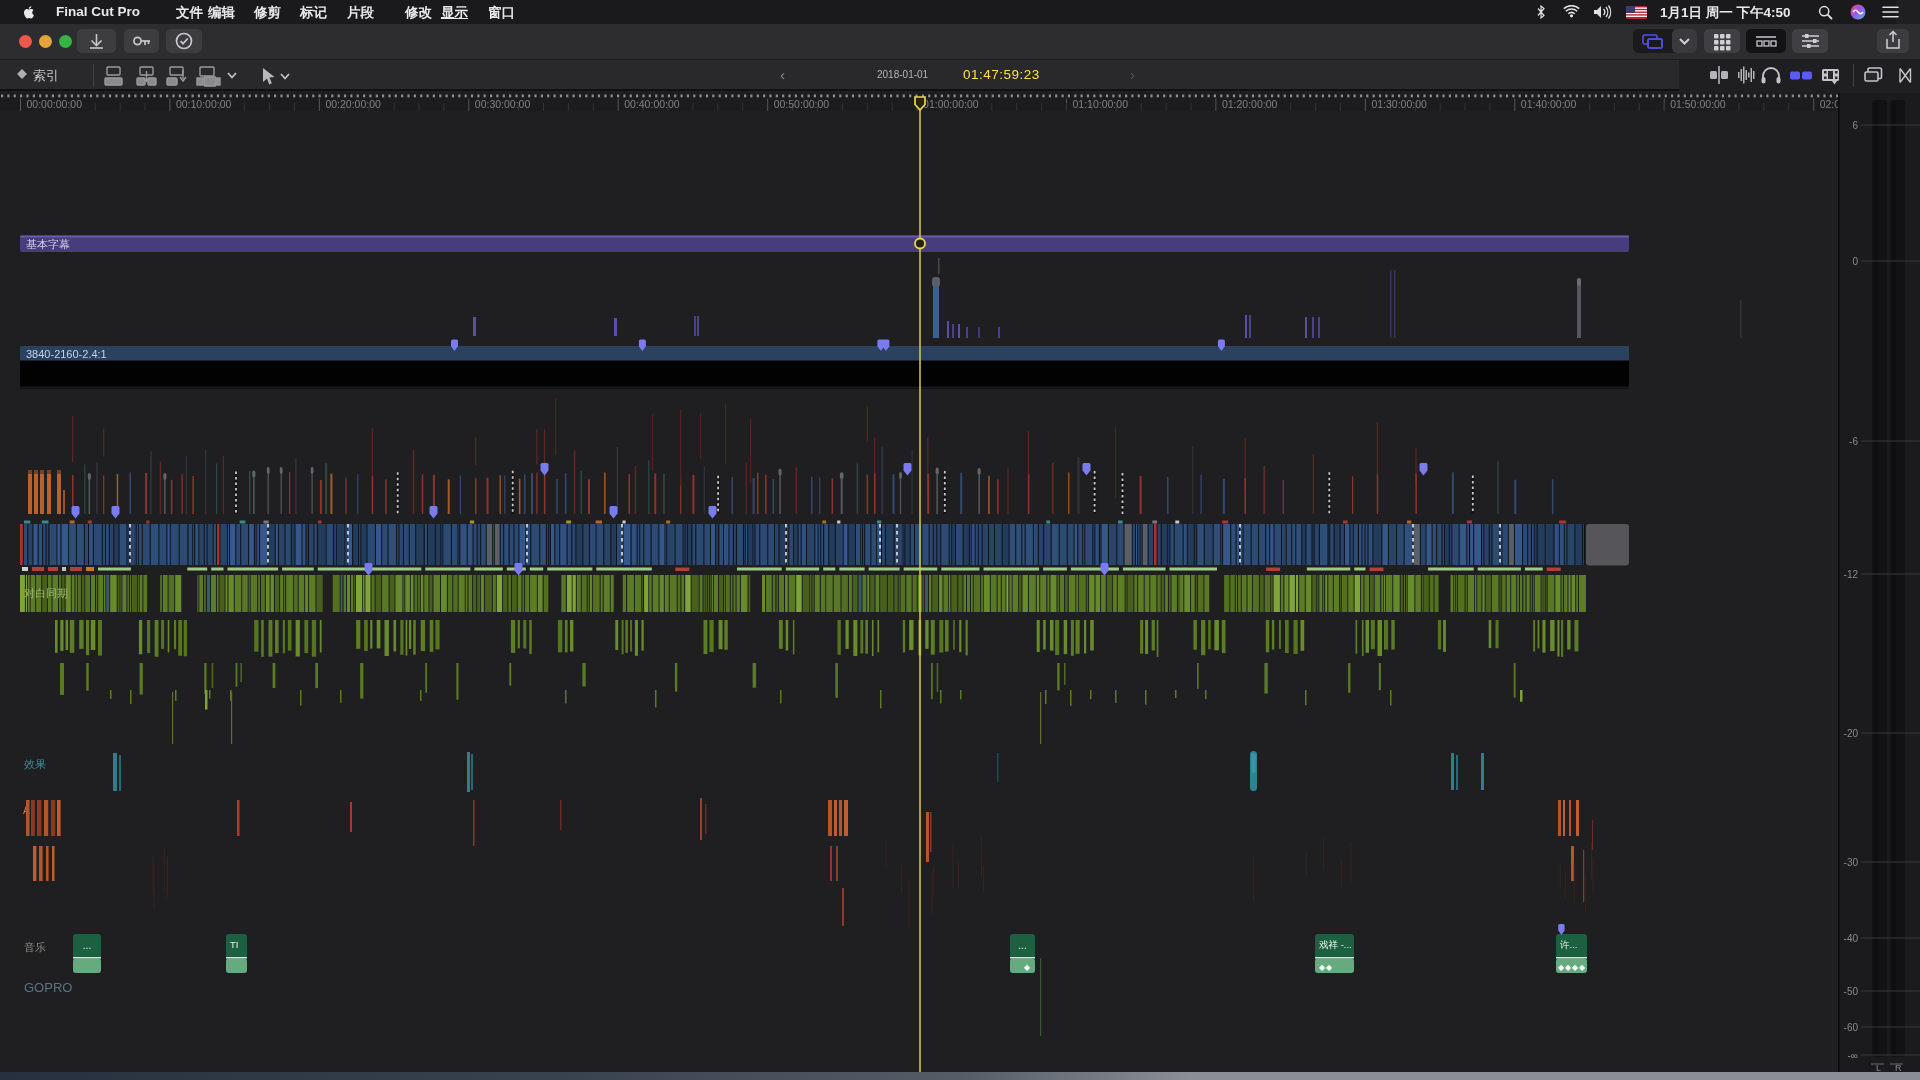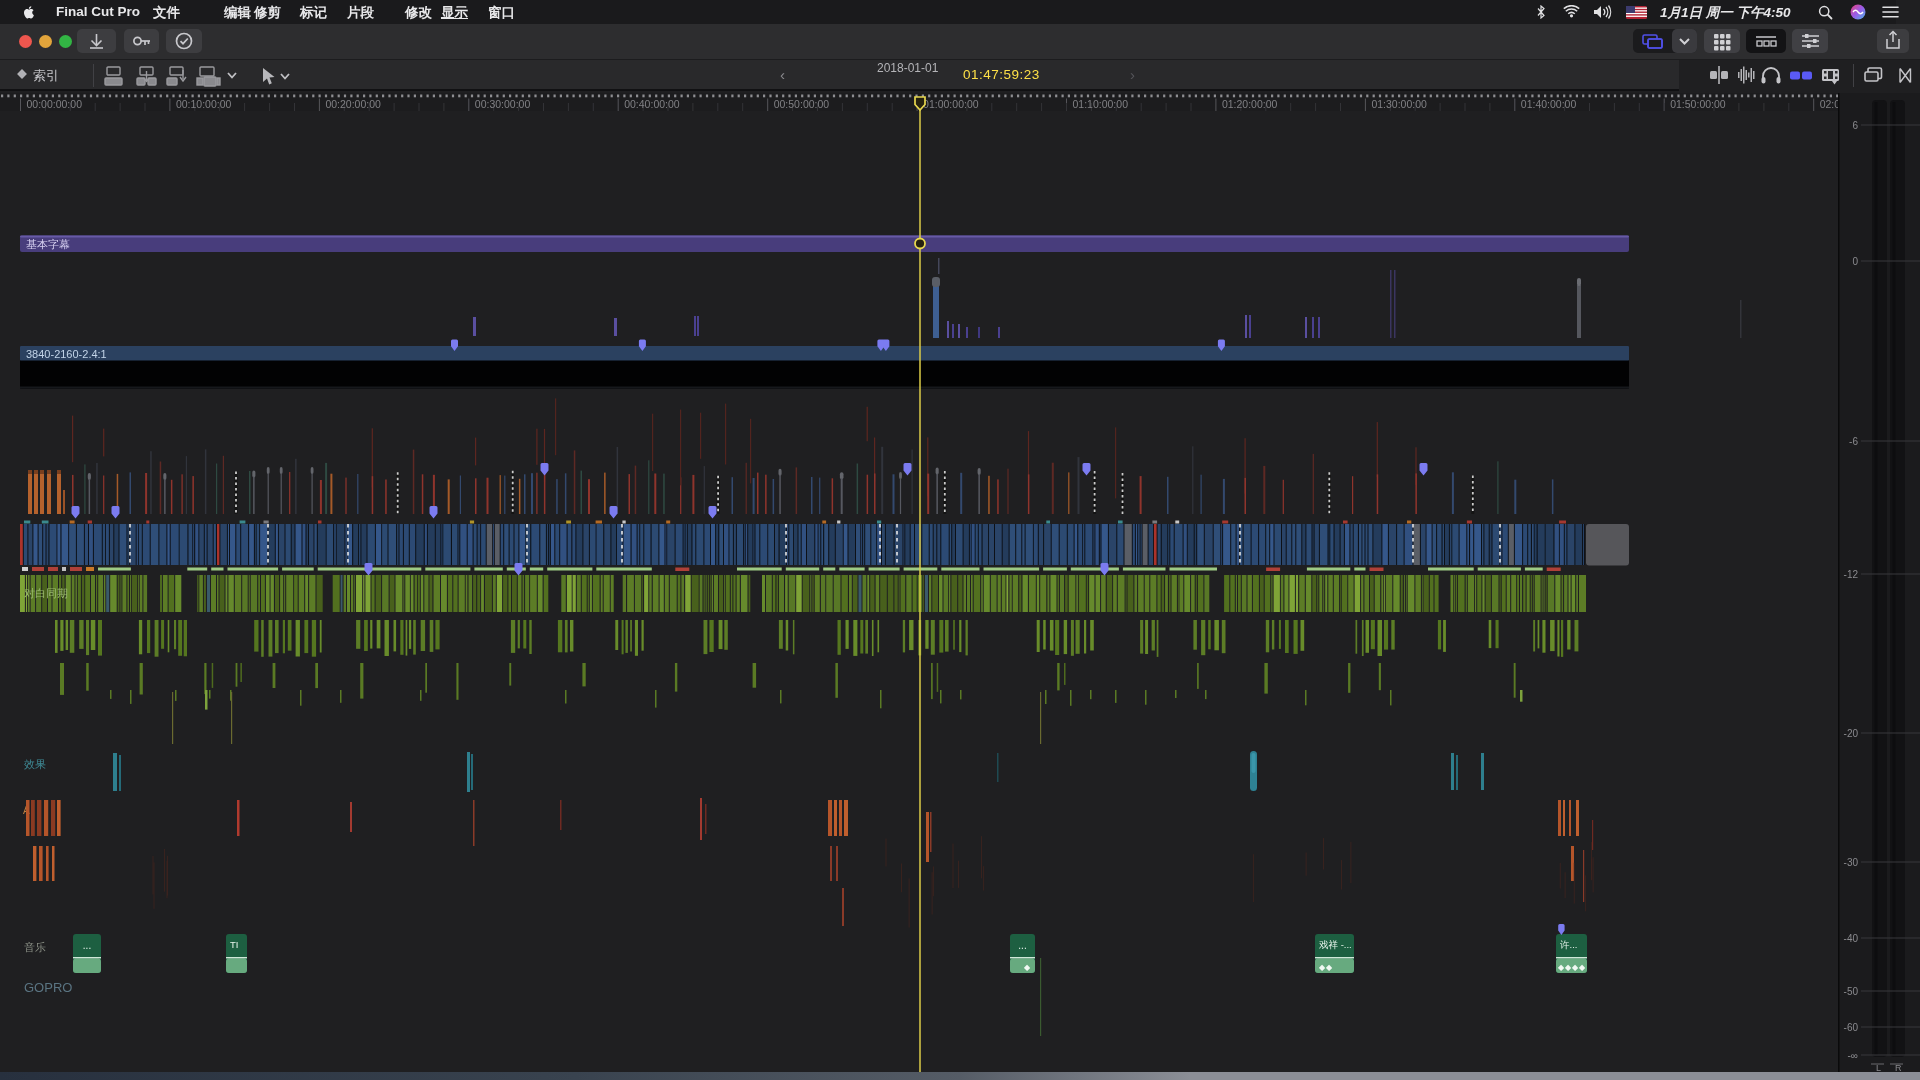--- a/index.html
+++ b/index.html
@@ -1625,22 +1625,22 @@
 <line x1="920" y1="108" x2="920" y2="1072" stroke="#ddcc48" stroke-width="1.5"></line>
 <path d="M 915 97 h 10 v 7.5 l -5 5.5 l -5 -5.5 Z" fill="#26220f" stroke="#e8d84f" stroke-width="1.7"></path>
 <circle cx="920" cy="243.5" r="5" fill="#26220f" stroke="#e8d84f" stroke-width="1.8"></circle>
 </svg>
 
 <div id="menubar">
   <svg class="abs" style="left:21px;top:4px" width="16" height="16" viewBox="0 0 16 16">
       <path fill="#e8e8ea" d="M11.2 8.6c0-1.5 1.2-2.2 1.3-2.3-.7-1-1.8-1.2-2.2-1.2-.9-.1-1.8.6-2.3.6-.5 0-1.2-.6-2-.6-1 0-2 .6-2.5 1.5-1.1 1.9-.3 4.7.8 6.2.5.8 1.1 1.6 1.9 1.6.8 0 1.1-.5 2-.5s1.2.5 2 .5 1.4-.8 1.9-1.5c.6-.9.8-1.7.8-1.8 0 0-1.6-.6-1.7-2.5zM9.7 4.1c.4-.5.7-1.2.6-1.9-.6 0-1.4.4-1.8.9-.4.4-.7 1.2-.6 1.8.7.1 1.4-.3 1.8-.8z"></path>
     </svg>
   <span class="it" style="left:56px;">Final Cut Pro</span>
-  <span class="it" style="left:153px;text-align:center;">文件</span>
-  <span class="it" style="left:224px;font-family:Liberation Mono, monospace;">编辑</span>
+  <span class="it" style="left:176px;text-align:center;">文件</span>
+  <span class="it" style="left:208px;font-family:Liberation Mono, monospace;">编辑</span>
   <span class="it" style="left:254px;">修剪</span>
   <span class="it" style="left:300px;">标记</span>
   <span class="it" style="left:347px;">片段</span>
   <span class="it" style="left:405px;">修改</span>
   <span class="it" style="left:441px;text-decoration:underline;">显示</span>
   <span class="it" style="left:488px;">窗口</span>
   <span class="it" style="left:535px;margin-top:45px;">帮助</span>
   <svg class="abs" style="left:1534px;top:5px" width="14" height="14" viewBox="0 0 14 14">
       <path stroke="#e0e0e2" stroke-width="1.2" fill="none" d="M4 3.5 L10 10.5 L7 13 L7 1 L10 3.5 L4 10.5"></path>
     </svg>
@@ -1657,21 +1657,21 @@
       </g>
     </svg>
   <svg class="abs" style="left:1626px;top:6px" width="21" height="13" viewBox="0 0 21 13">
       <rect width="21" height="13" rx="1.5" fill="#b22234"></rect>
       <rect y="1.5" width="21" height="1.3" fill="#fff"></rect>
       <rect y="4.2" width="21" height="1.3" fill="#fff"></rect>
       <rect y="6.9" width="21" height="1.3" fill="#fff"></rect>
       <rect y="9.6" width="21" height="1.3" fill="#fff"></rect>
       <rect width="9" height="7" fill="#3c3b6e"></rect>
     </svg>
-  <span class="it" style="left:1660px; font-size:13.5px;font-style:italic;">1月1日 周一 下午4:50</span>
+  <span class="it" style="left:1660px; font-size:13.5px;">1月1日 周一 下午4:50</span>
   <svg class="abs" style="left:1818px;top:5px" width="15" height="15" viewBox="0 0 15 15">
       <circle cx="6.2" cy="6.2" r="4.6" fill="none" stroke="#e0e0e2" stroke-width="1.5"></circle>
       <line x1="9.7" y1="9.7" x2="13.5" y2="13.5" stroke="#e0e0e2" stroke-width="1.8" stroke-linecap="round"></line>
     </svg>
   <svg class="abs" style="left:1850px;top:4px" width="16" height="16" viewBox="0 0 16 16">
       <defs>
         <linearGradient id="siri" x1="0" y1="0" x2="1" y2="1">
           <stop offset="0" stop-color="#e8447a"></stop>
           <stop offset="0.5" stop-color="#9a5ae8"></stop>
           <stop offset="1" stop-color="#4ab8e8"></stop>
@@ -1789,21 +1789,21 @@
         <rect x="100" y="12" width="12" height="9" rx="1" fill="#8a8a8e"></rect>
         <rect x="113" y="13" width="3" height="7" fill="#8a8a8e"></rect>
     </g>
     <path d="M 124 8 L 128 12.5 L 132 8" stroke="#c0c0c4" stroke-width="1.8" fill="none"></path>
   </svg>
   <svg class="abs" style="left:257px;top:5px" width="34" height="24" viewBox="0 0 34 24">
       <path d="M6 3 L6 17 L10 13.5 L12.2 19.5 L14.8 18.2 L12.5 12.5 L17.5 12 Z" fill="#b8b8bc"></path>
       <path d="M 24 9 L 28 13.5 L 32 9" stroke="#c0c0c4" stroke-width="1.8" fill="none"></path>
     </svg>
   <span class="abs" style="left:780px;top:6px;color:#8a8a8e;font-size:15px;">‹</span>
-  <span class="abs" style="left:877px;top:1px;color:#b4b4b8;font-size:12px;">2018-01-01</span>
+  <span class="abs" style="left:877px;top:9px;color:#b4b4b8;font-size:10px;">2018-01-01</span>
   <span class="abs" style="left:963px;top:7px;color:#fde047;font-size:13.5px;letter-spacing:0.5px;">01:47:59:23</span>
   <span class="abs" style="left:1130px;top:6px;color:#55555a;font-size:15px;">›</span>
   <svg class="abs" style="left:1710px;top:6px" width="140" height="19" viewBox="0 0 140 19">
     <g fill="#b4b4b8">
       <rect x="0" y="5" width="7" height="8" rx="1.5"></rect>
         <rect x="11" y="5" width="7" height="8" rx="1.5"></rect>
         <rect x="8.2" y="0" width="1.6" height="18"></rect>
       <g transform="translate(28,0)">
           <rect x="0" y="6" width="1.5" height="6"></rect>
           <rect x="2.5" y="3" width="1.5" height="12"></rect>

